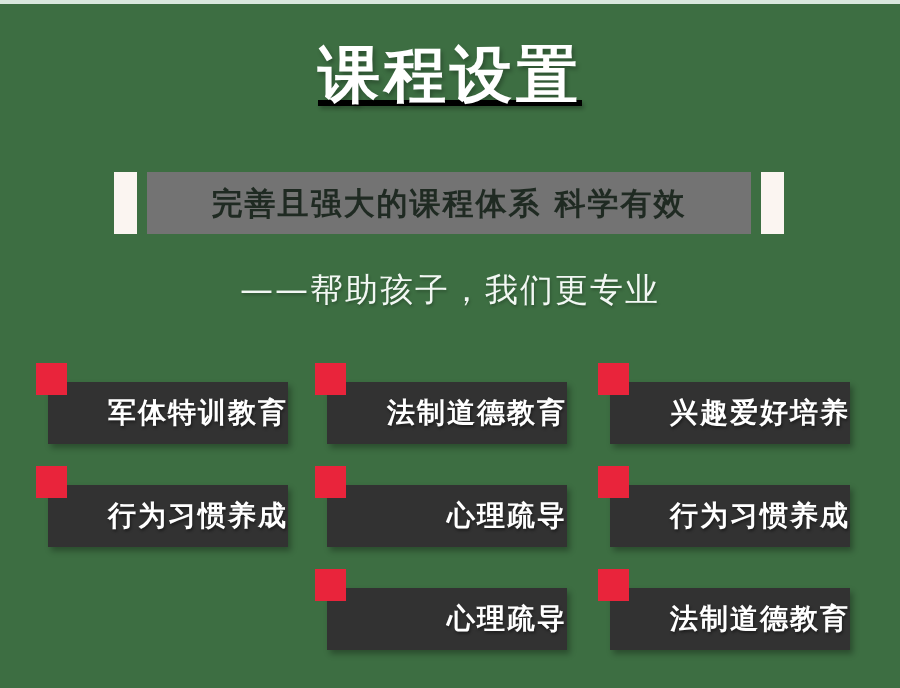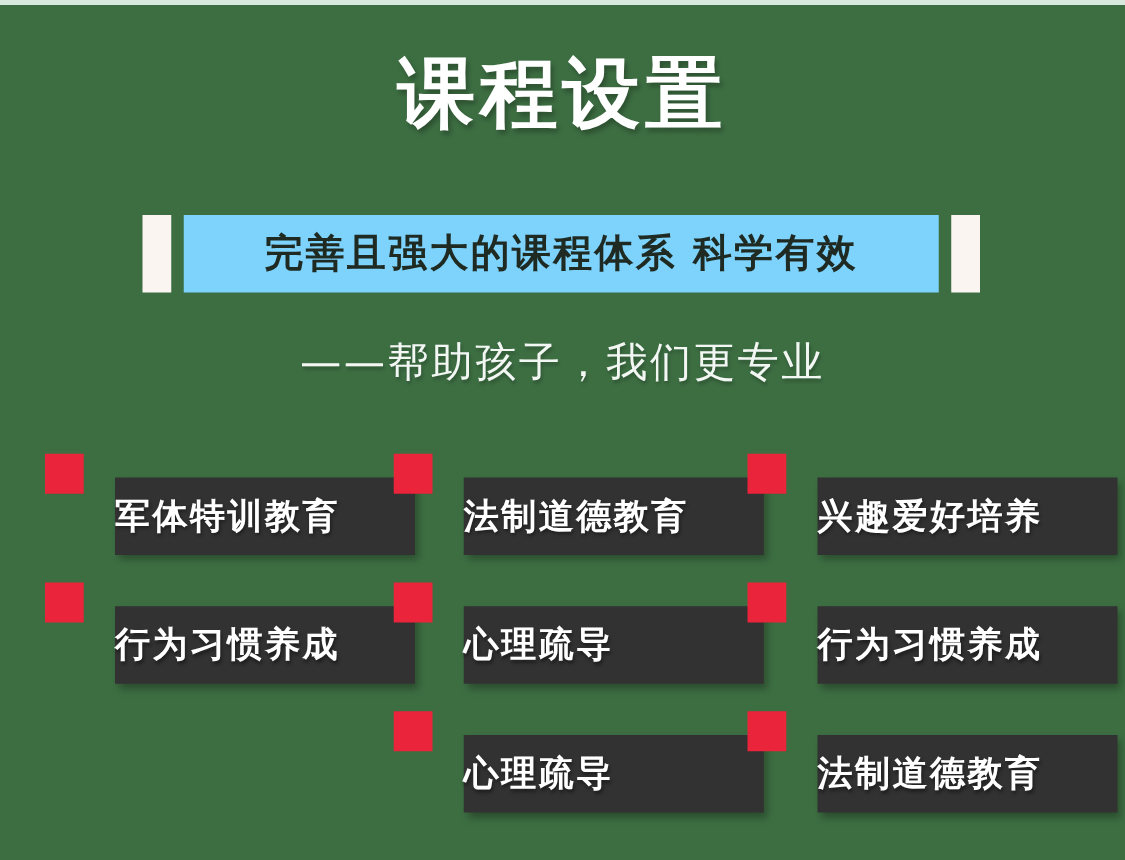--- a/index.html
+++ b/index.html
@@ -29,20 +29,21 @@
     background: #d9e8dd;
   }
 
   
   .header {
     position: absolute;
     top: 40px;
     left: 0;
     width: 900px;
     text-align: center;
+    text-decoration: underline;
   }
   .title-cn {
     font-size: 62px;
     line-height: 70px;
     font-weight: bold;
     color: #ffffff;
     letter-spacing: 4px;
     text-shadow: 2px 3px 4px rgba(0,0,0,0.28);
     font-family: "DejaVu Sans", "Liberation Sans", sans-serif;
   }
@@ -72,21 +73,21 @@
     background: #fbf5f1;
   }
   .banner-bar.left  { left: 0; }
   .banner-bar.right { right: 0; }
   .banner-box {
     position: absolute;
     top: 0;
     left: 33px;
     right: 33px;
     height: 62px;
-    background: #7dd3fc;
+    background: #737373;
     display: flex;
     align-items: center;
     justify-content: center;
   }
   .banner-text {
     font-size: 31px;
     line-height: 36px;
     font-weight: bold;
     color: #1f2a22;
     letter-spacing: 2px;
@@ -133,23 +134,22 @@
   .card .plate {
     position: absolute;
     top: 19px;
     left: 12px;
     width: 240px;
     height: 62px;
     background: #323232;
     box-shadow: 3px 4px 6px rgba(0,0,0,0.30);
     display: flex;
     align-items: center;
-    justify-content: flex-start;
+    justify-content: flex-end;
     z-index: 1;
-    margin-left: 44px;
   }
   .card .plate-text {
     font-size: 28px;
     line-height: 34px;
     font-weight: bold;
     color: #ffffff;
     letter-spacing: 2px;
     text-shadow: 1px 2px 3px rgba(0,0,0,0.45);
     white-space: nowrap;
     font-family: "DejaVu Sans", "Liberation Sans", sans-serif;

